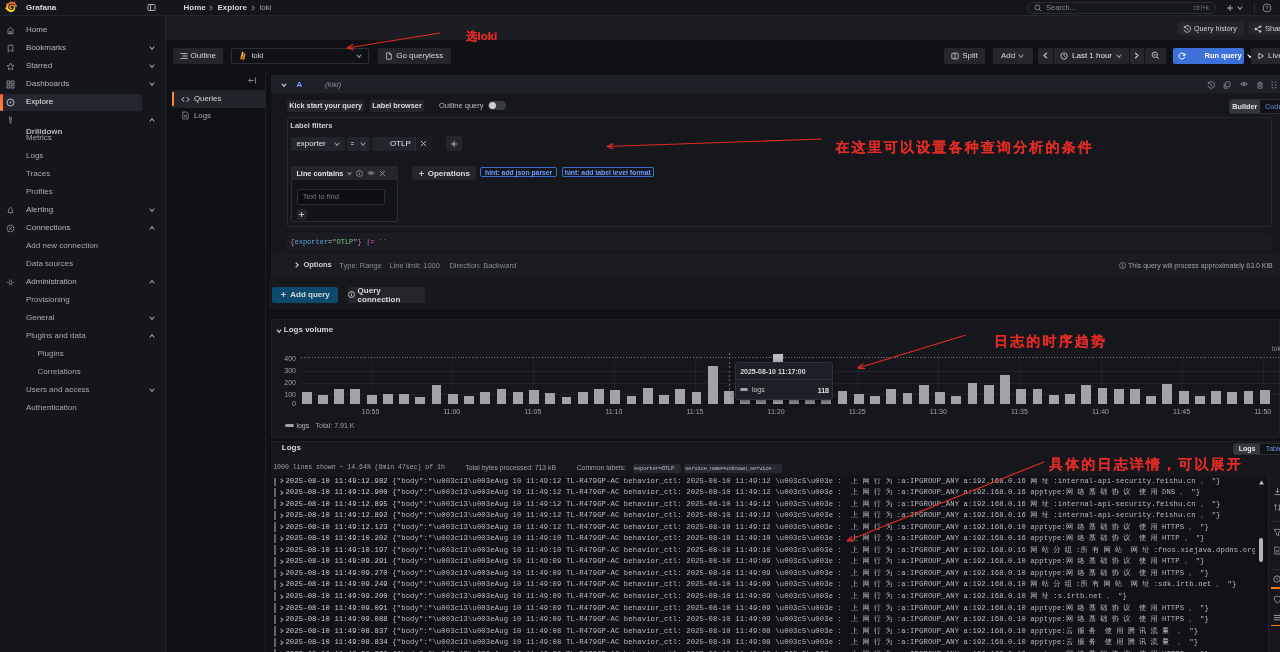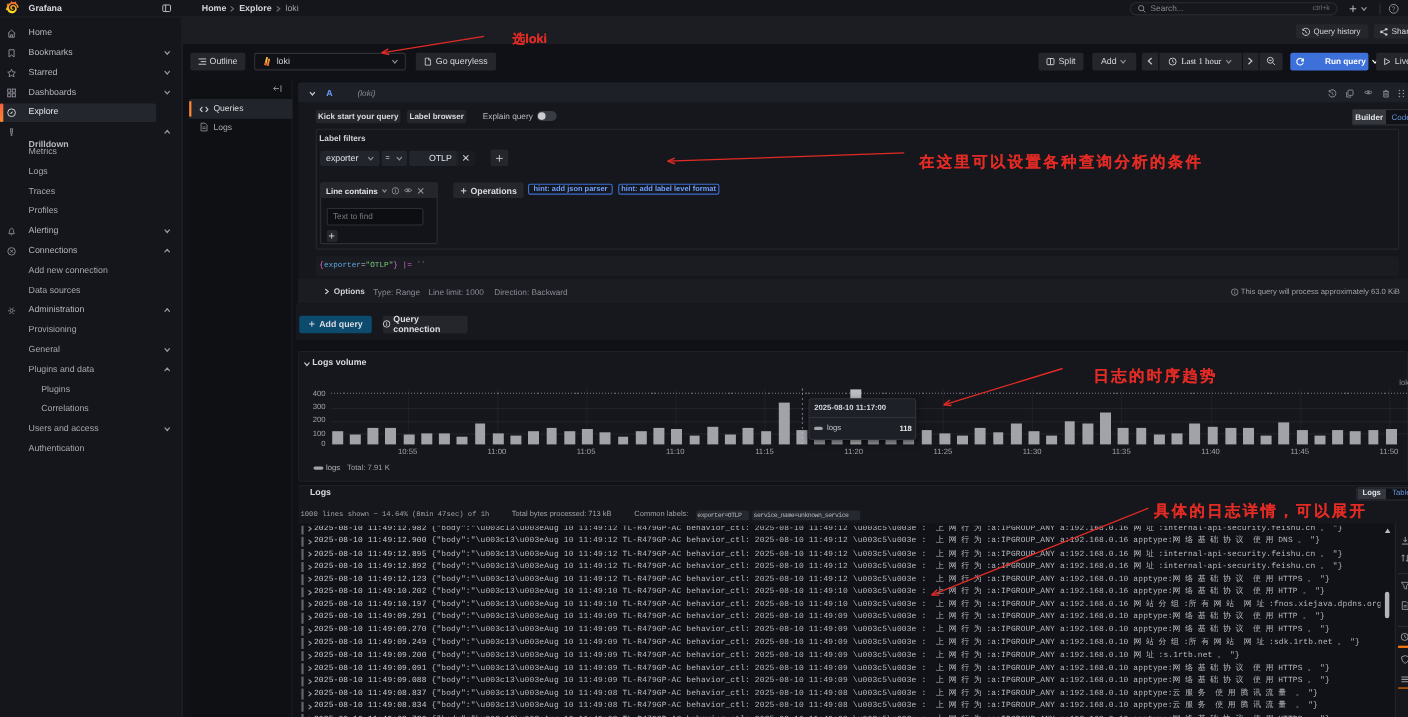--- a/index.html
+++ b/index.html
@@ -271,21 +271,21 @@
       <svg width="7" height="7" viewBox="0 0 7 7" style="">
         <path d="M4.69 1 L1.9600000000000002 3.5 L4.69 6" stroke="#c6c7cd" stroke-width="1.1" fill="none" stroke-linecap="round"></path>
       </svg>
     </span>
     <span style="width:1px;background:#101116;"></span>
     <span style="display:flex;align-items:center;justify-content:center;gap:4px;width:75px;">
       <svg width="8" height="8" viewBox="0 0 8 8" style="">
         <circle cx="4" cy="4" r="3.2" stroke="#c6c7cd" stroke-width="0.9" fill="none"></circle>
         <path d="M4 2.2 V4 L5.4 4.8" stroke="#c6c7cd" stroke-width="0.8" fill="none"></path>
       </svg>
-      <span style="font-size:8px;color:#e0e1e6;font-family:Liberation Serif, serif;">Last 1 hour</span>
+      <span style="font-size:8px;color:#e0e1e6;">Last 1 hour</span>
       <svg width="6" height="6" viewBox="0 0 6 6" style="">
         <path d="M1 1.98 L3.0 4.32 L5 1.98" stroke="#8e9097" stroke-width="1.1" fill="none" stroke-linecap="round"></path>
       </svg>
     </span>
     <span style="width:1px;background:#101116;"></span>
     <span style="display:flex;align-items:center;justify-content:center;width:14.5px;">
       <svg width="7" height="7" viewBox="0 0 7 7" style="">
         <path d="M2.31 1 L5.04 3.5 L2.31 6" stroke="#c6c7cd" stroke-width="1.1" fill="none" stroke-linecap="round"></path>
       </svg>
     </span>
@@ -382,21 +382,21 @@
       <circle cx="5.8" cy="4" r="0.7" fill="#8e9097"></circle>
       <circle cx="5.8" cy="6.8" r="0.7" fill="#8e9097"></circle>
     </svg>
   </div>
 <div class="abs" style="left:287.3px;top:99.8px;width:76.7px;height:12.4px;background:#24262c;border-radius:2px;display:flex;align-items:center;justify-content:center;">
     <span style="font-size:7.3px;color:#dadbe0;font-weight:700;">Kick start your query</span>
   </div>
 <div class="abs" style="left:370px;top:99.8px;width:54px;height:12.4px;background:#24262c;border-radius:2px;display:flex;align-items:center;justify-content:center;">
     <span style="font-size:7.3px;color:#dadbe0;font-weight:700;">Label browser</span>
   </div>
-<div class="abs" style="left:438.9px;top:102px;font-size:7.5px;color:#b9bac2;font-weight:400;line-height:1;">Explain query</div>
+<div class="abs" style="left:438.9px;top:102px;font-size:7.5px;color:#b9bac2;font-weight:400;line-height:1;">Outline query</div>
 <div class="abs" style="left:487.6px;top:100.9px;width:18px;height:9.4px;background:#383b42;border-radius:5px;">
     <span style="position:absolute;left:1.2px;top:1.2px;width:7px;height:7px;border-radius:50%;background:#ccccd4;"></span>
   </div>
 <div class="abs" style="left:1228.5px;top:98.5px;width:60px;height:15px;background:#0f1116;border:1px solid #2c2e36;border-radius:2px;display:flex;align-items:center;overflow:hidden;">
     <span style="display:flex;align-items:center;justify-content:center;height:100%;width:31px;background:#34373e;font-size:7.3px;color:#e4e5e9;font-weight:700;">Builder</span>
     <span style="display:flex;align-items:center;justify-content:center;height:100%;width:28px;font-size:7.3px;color:#6893d9;">Code</span>
   </div>
 <div class="abs" style="left:287.3px;top:116.6px;width:984.5px;height:110.5px;border:1px solid #26282f;border-radius:2px;"></div>
 <div class="abs" style="left:290.3px;top:122.4px;font-size:7.5px;color:#ced0d6;font-weight:700;line-height:1;">Label filters</div>
 <div class="abs" style="left:291.4px;top:136.8px;width:53.2px;height:13.8px;background:#22252b;border-radius:2px;display:flex;align-items:center;font-size:8px;color:#e2e3e8;padding:0 5px;gap:4px;">

